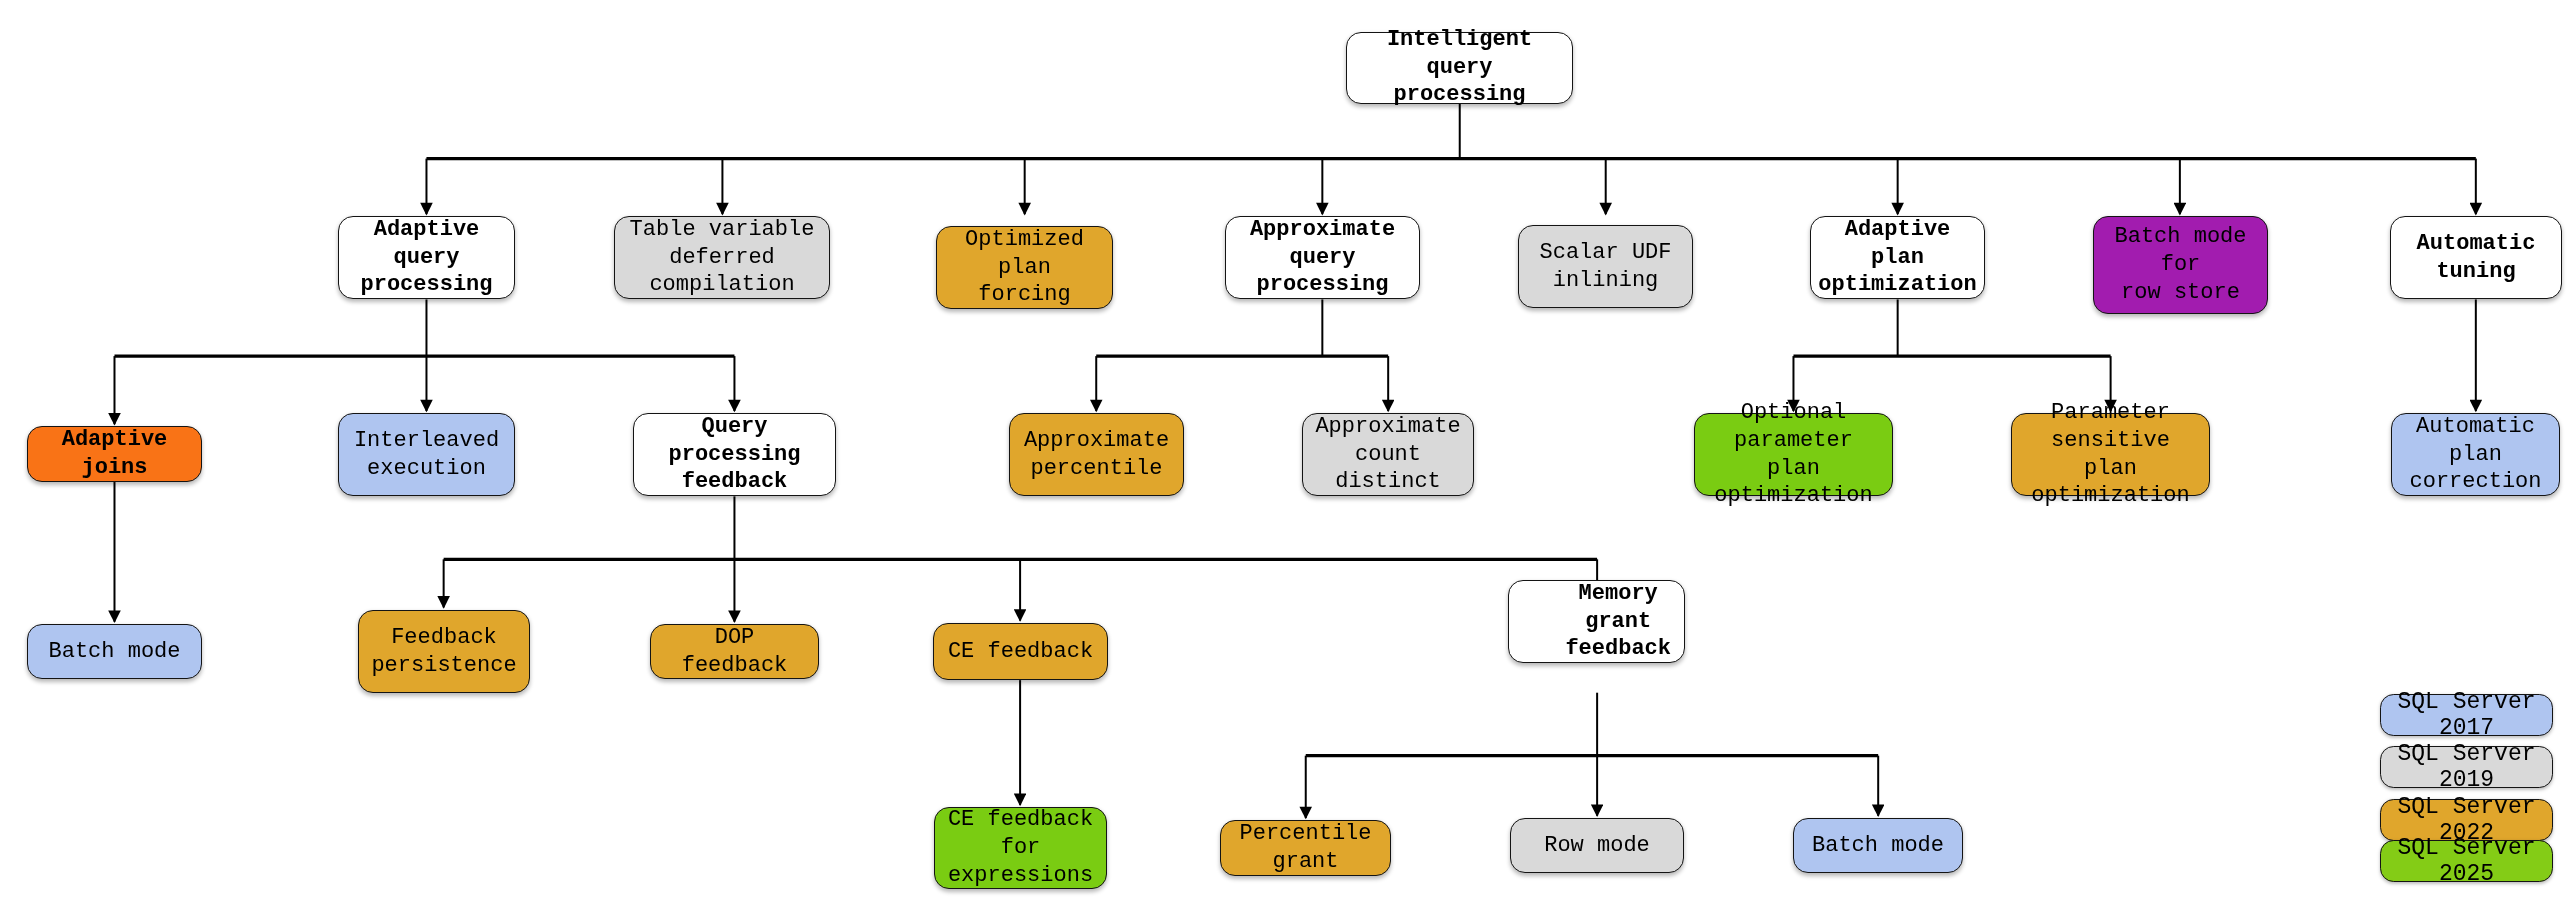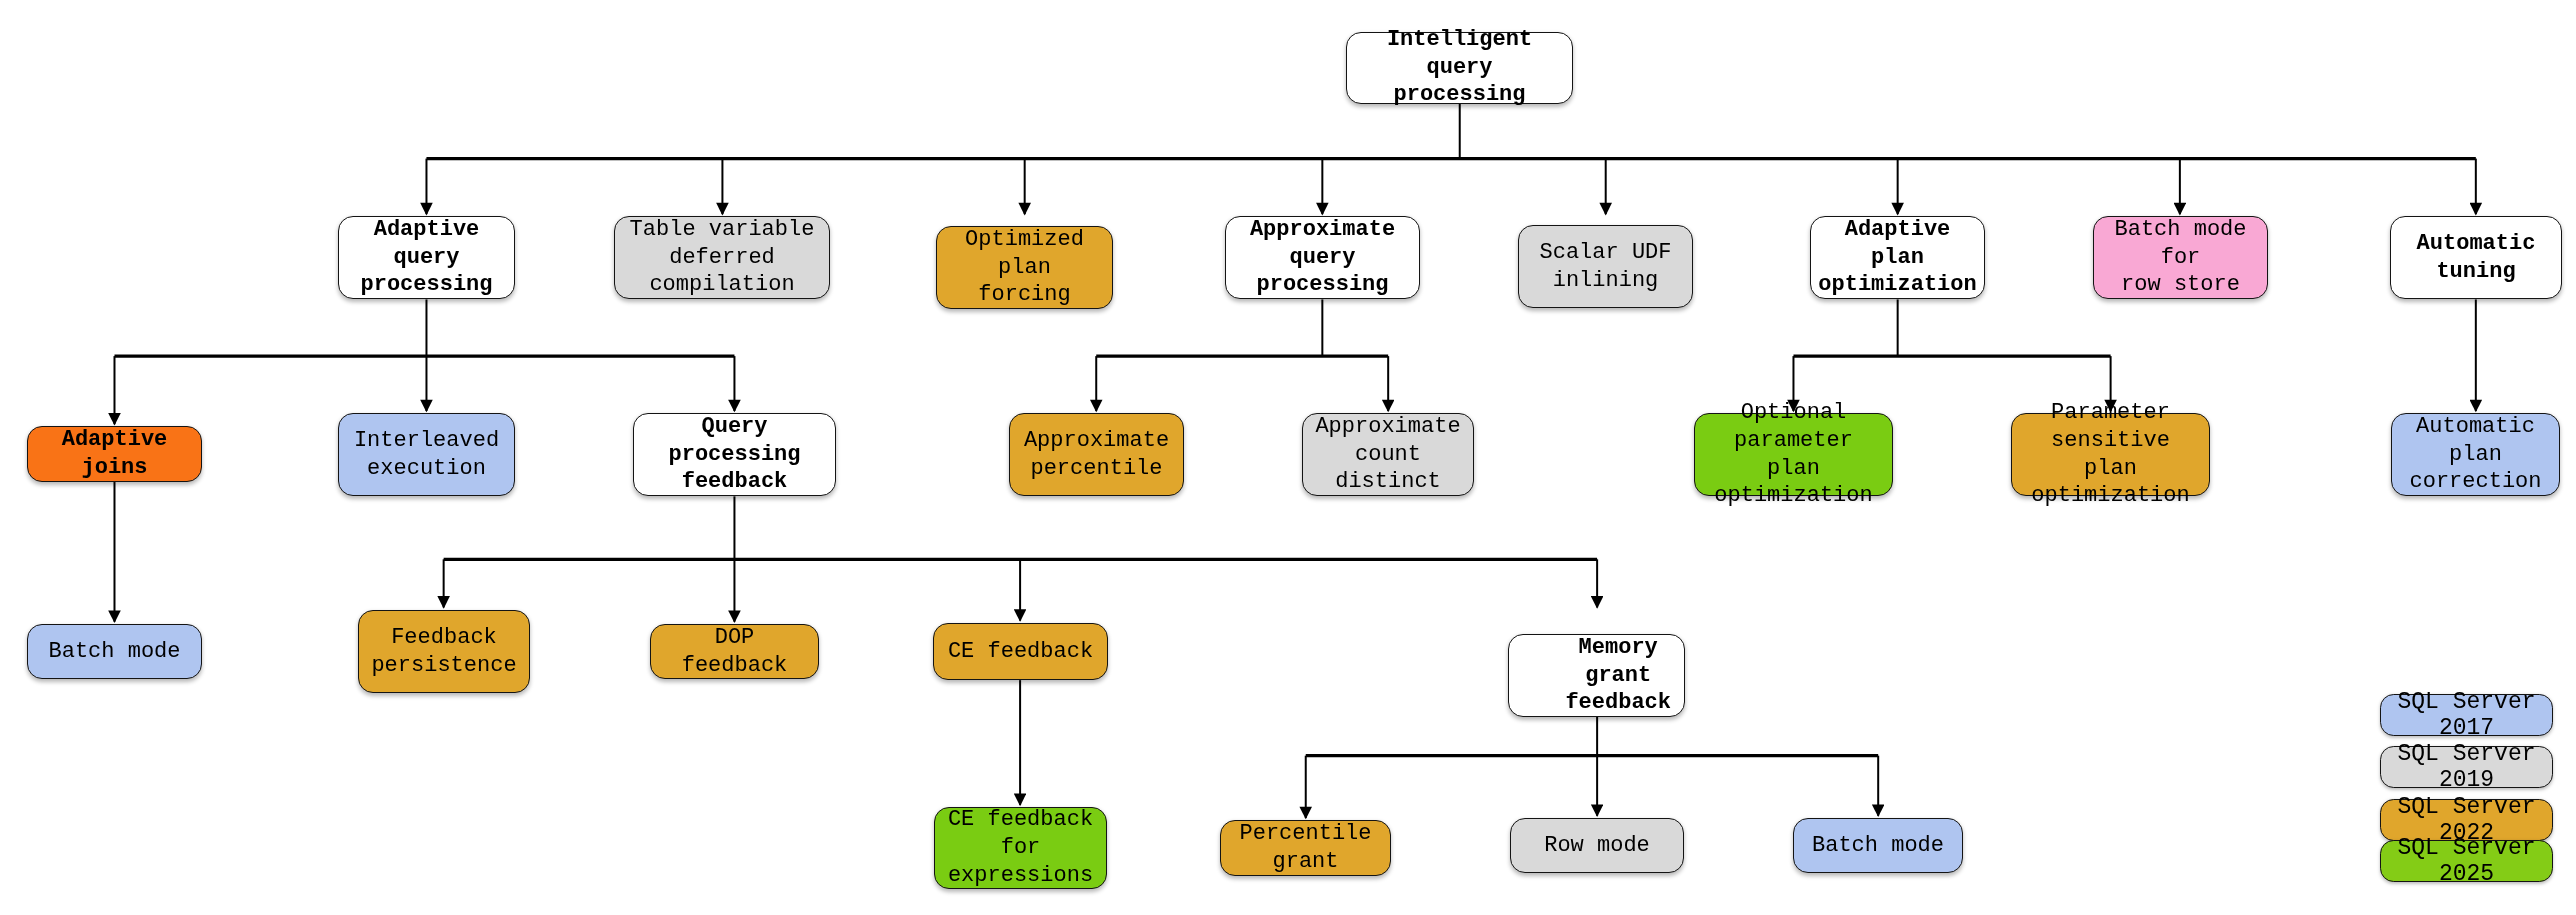--- a/index.html
+++ b/index.html
@@ -113,21 +113,21 @@
       <div class="node" style="left: 614px; top: 216px; width: 216px; height: 83px; background: rgb(217, 217, 217); border-color: rgb(20, 20, 20);">Table variable
 deferred compilation</div>
       <div class="node" style="left: 936px; top: 216px; width: 177px; height: 83px; background: rgb(224, 166, 44); border-color: rgb(20, 20, 20); margin-top: 10px;">Optimized plan
 forcing</div>
       <div class="node bold" style="left: 1225px; top: 216px; width: 195px; height: 83px; background: rgb(255, 255, 255); border-color: rgb(20, 20, 20);">Approximate
 query processing</div>
       <div class="node" style="left: 1518px; top: 216px; width: 175px; height: 83px; background: rgb(217, 217, 217); border-color: rgb(20, 20, 20); margin-top: 9px;">Scalar UDF
 inlining</div>
       <div class="node bold" style="left: 1810px; top: 216px; width: 175px; height: 83px; background: rgb(255, 255, 255); border-color: rgb(20, 20, 20);">Adaptive plan
 optimization</div>
-      <div class="node" style="left: 2093px; top: 216px; width: 175px; height: 83px; background: #f9a8d4; border-color: rgb(20, 20, 20); text-align: center;">Batch mode for
+      <div class="node" style="left: 2093px; top: 216px; width: 175px; height: 98px; background: #a21caf; border-color: rgb(20, 20, 20); text-align: center;">Batch mode for
 row store</div>
       <div class="node bold" style="left: 2390px; top: 216px; width: 172px; height: 83px; background: rgb(255, 255, 255); border-color: rgb(20, 20, 20);">Automatic
 tuning</div>
       <div class="node bold" style="left: 27px; top: 426px; width: 175px; height: 56px; background: #f97316; border-color: rgb(20, 20, 20);">Adaptive joins</div>
       <div class="node" style="left: 338px; top: 413px; width: 177px; height: 83px; background: rgb(175, 197, 240); border-color: rgb(20, 20, 20);">Interleaved
 execution</div>
       <div class="node bold" style="left: 633px; top: 413px; width: 203px; height: 83px; background: rgb(255, 255, 255); border-color: rgb(20, 20, 20);">Query processing
 feedback</div>
       <div class="node" style="left: 1009px; top: 413px; width: 175px; height: 83px; background: rgb(224, 166, 44); border-color: rgb(20, 20, 20);">Approximate
 percentile</div>
@@ -137,21 +137,21 @@
 plan optimization</div>
       <div class="node" style="left: 2011px; top: 413px; width: 199px; height: 83px; background: rgb(224, 166, 44); border-color: rgb(20, 20, 20);">Parameter sensitive
 plan optimization</div>
       <div class="node" style="left: 2391px; top: 413px; width: 169px; height: 83px; background: rgb(175, 197, 240); border-color: rgb(20, 20, 20);">Automatic plan
 correction</div>
       <div class="node" style="left: 27px; top: 624px; width: 175px; height: 55px; background: rgb(175, 197, 240); border-color: rgb(20, 20, 20);">Batch mode</div>
       <div class="node" style="left: 358px; top: 610px; width: 172px; height: 83px; background: rgb(224, 166, 44); border-color: rgb(20, 20, 20);">Feedback
 persistence</div>
       <div class="node" style="left: 650px; top: 624px; width: 169px; height: 55px; background: rgb(224, 166, 44); border-color: rgb(20, 20, 20);">DOP feedback</div>
       <div class="node" style="left: 933px; top: 623px; width: 175px; height: 57px; background: rgb(224, 166, 44); border-color: rgb(20, 20, 20);">CE feedback</div>
-      <div class="node bold" style="left: 1508px; top: 634px; width: 177px; height: 83px; background: rgb(255, 255, 255); border-color: rgb(20, 20, 20); padding-left: 48px;">Memory grant
+      <div class="node bold" style="left: 1508px; top: 580px; width: 177px; height: 83px; background: rgb(255, 255, 255); border-color: rgb(20, 20, 20); padding-left: 48px;">Memory grant
 feedback</div>
       <div class="node" style="left: 934px; top: 807px; width: 173px; height: 82px; background: rgb(122, 204, 18); border-color: rgb(20, 20, 20);">CE feedback for
 expressions</div>
       <div class="node" style="left: 1220px; top: 820px; width: 171px; height: 56px; background: rgb(224, 166, 44); border-color: rgb(20, 20, 20);">Percentile grant</div>
       <div class="node" style="left: 1510px; top: 818px; width: 174px; height: 55px; background: rgb(217, 217, 217); border-color: rgb(20, 20, 20);">Row mode</div>
       <div class="node" style="left: 1793px; top: 818px; width: 170px; height: 55px; background: rgb(175, 197, 240); border-color: rgb(20, 20, 20);">Batch mode</div>
     </div>
   <div id="legend-layer">
       <div class="legend-item" style="left: 2380px; top: 694px; width: 173px; height: 42px; background: rgb(175, 197, 240); border-color: rgb(20, 20, 20);">SQL Server 2017</div>
       <div class="legend-item" style="left: 2380px; top: 746px; width: 173px; height: 42px; background: rgb(217, 217, 217); border-color: rgb(20, 20, 20);">SQL Server 2019</div>

